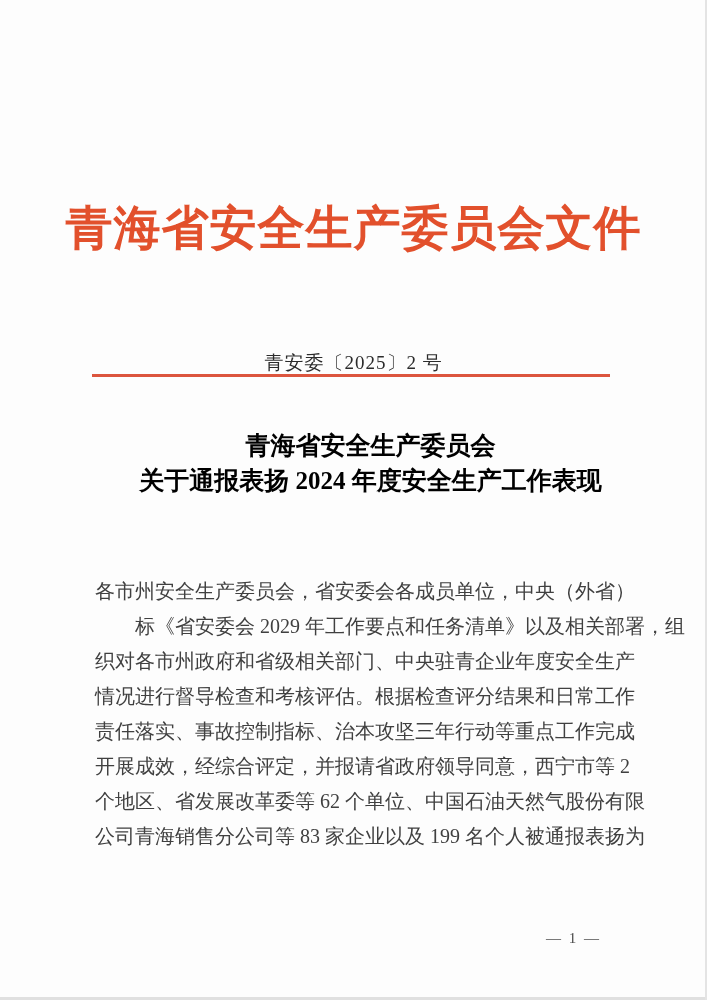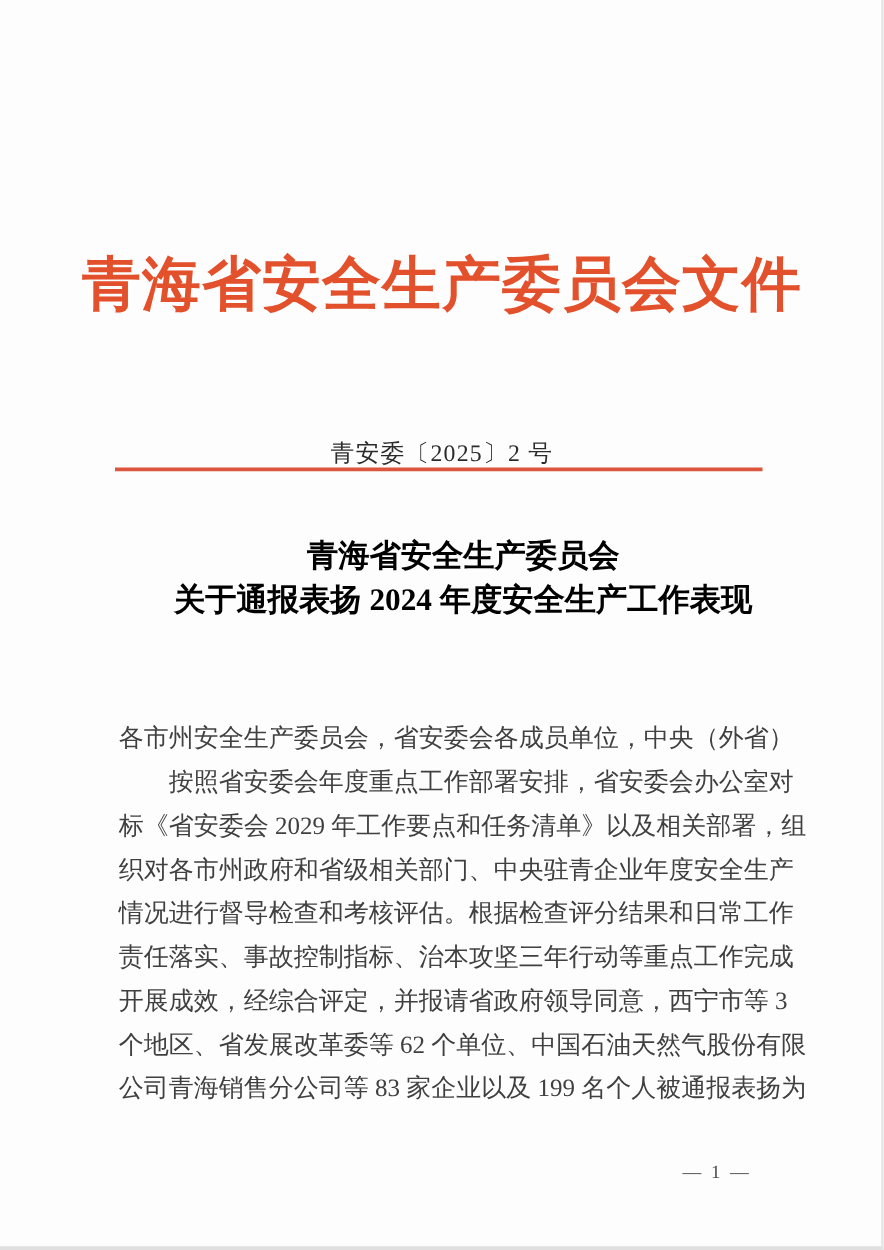--- a/index.html
+++ b/index.html
@@ -97,26 +97,25 @@
   <div class="notice-title" style="color: #000000; margin-left: 17px;">
       <div>青海省安全生产委员会</div>
       <div>关于通报表扬 2024 年度安全生产工作表现</div>
     </div>
 
   <div class="body-text" style="color: #404040;">
     <div class="salutation">
         <div>各市州安全生产委员会，省安委会各成员单位，中央（外省）</div>
       </div>
     <div class="body-paragraph">
-        <div>按照省安委会年度重点工作部署安排，省安委会办公室对</div>
         <div>标《省安委会 2029 年工作要点和任务清单》以及相关部署，组</div>
         <div>织对各市州政府和省级相关部门、中央驻青企业年度安全生产</div>
         <div>情况进行督导检查和考核评估。根据检查评分结果和日常工作</div>
         <div>责任落实、事故控制指标、治本攻坚三年行动等重点工作完成</div>
-        <div>开展成效，经综合评定，并报请省政府领导同意，西宁市等 3</div>
+        <div>开展成效，经综合评定，并报请省政府领导同意，西宁市等 2</div>
         <div>个地区、省发展改革委等 62 个单位、中国石油天然气股份有限</div>
         <div>公司青海销售分公司等 83 家企业以及 199 名个人被通报表扬为</div>
       </div>
   </div>
 
   <div class="page-number" style="color: rgb(75, 75, 75);">— 1 —</div>
 
 </div>
 
 </body></html>

